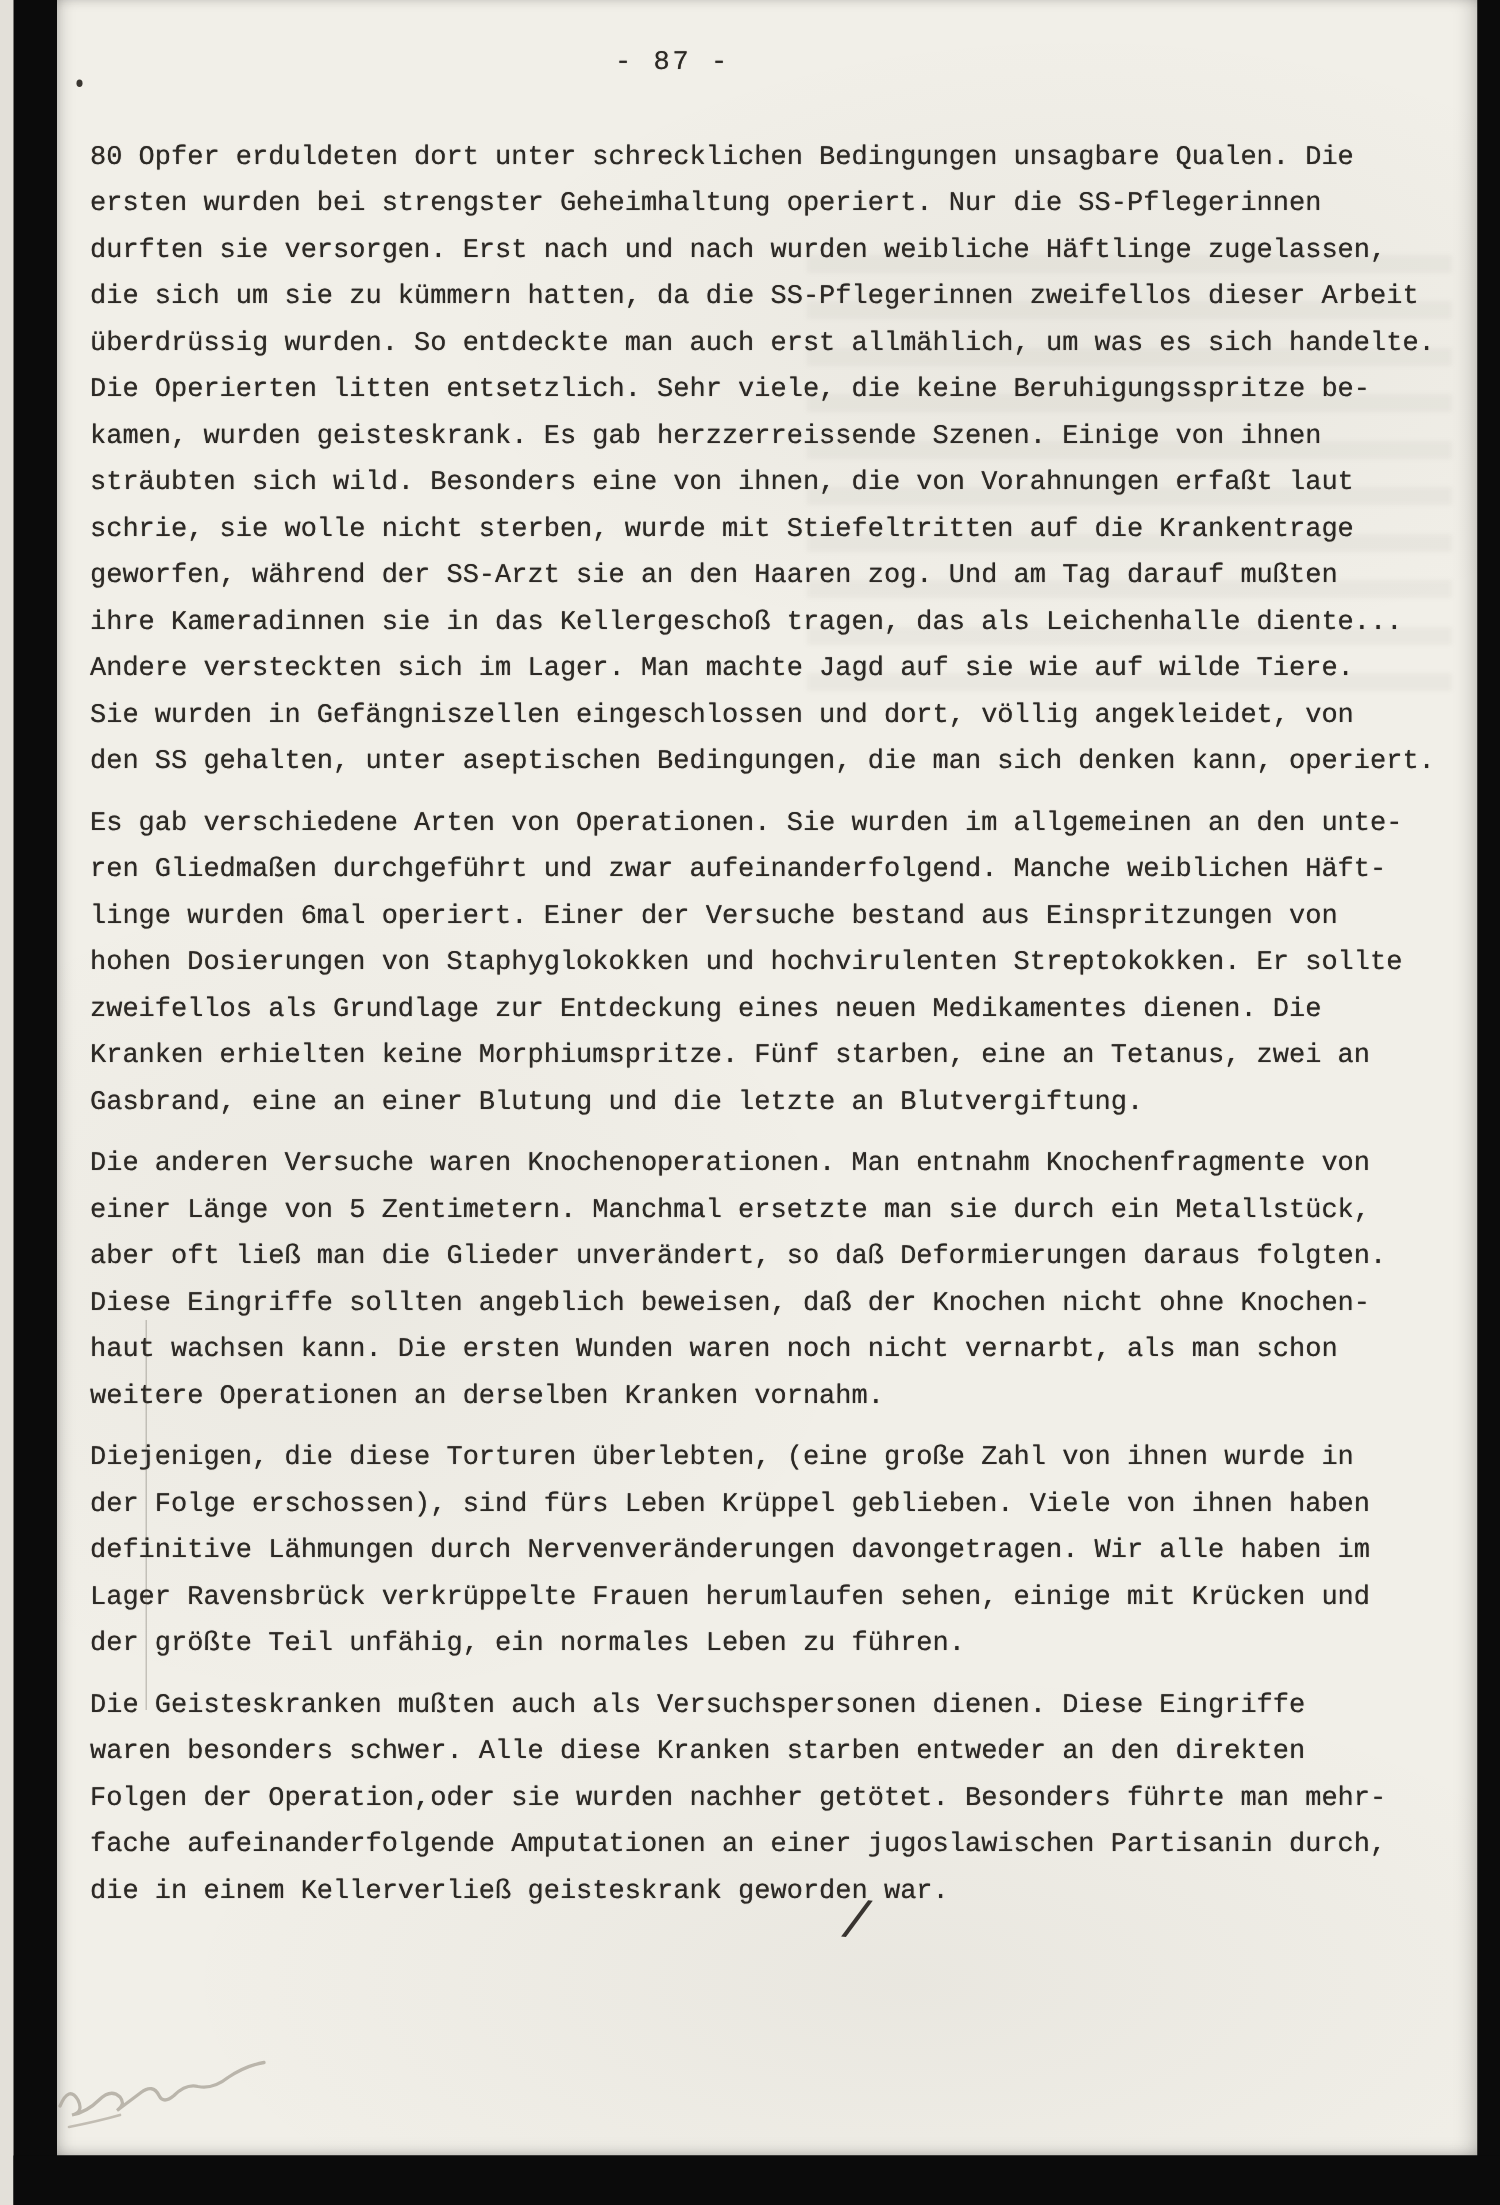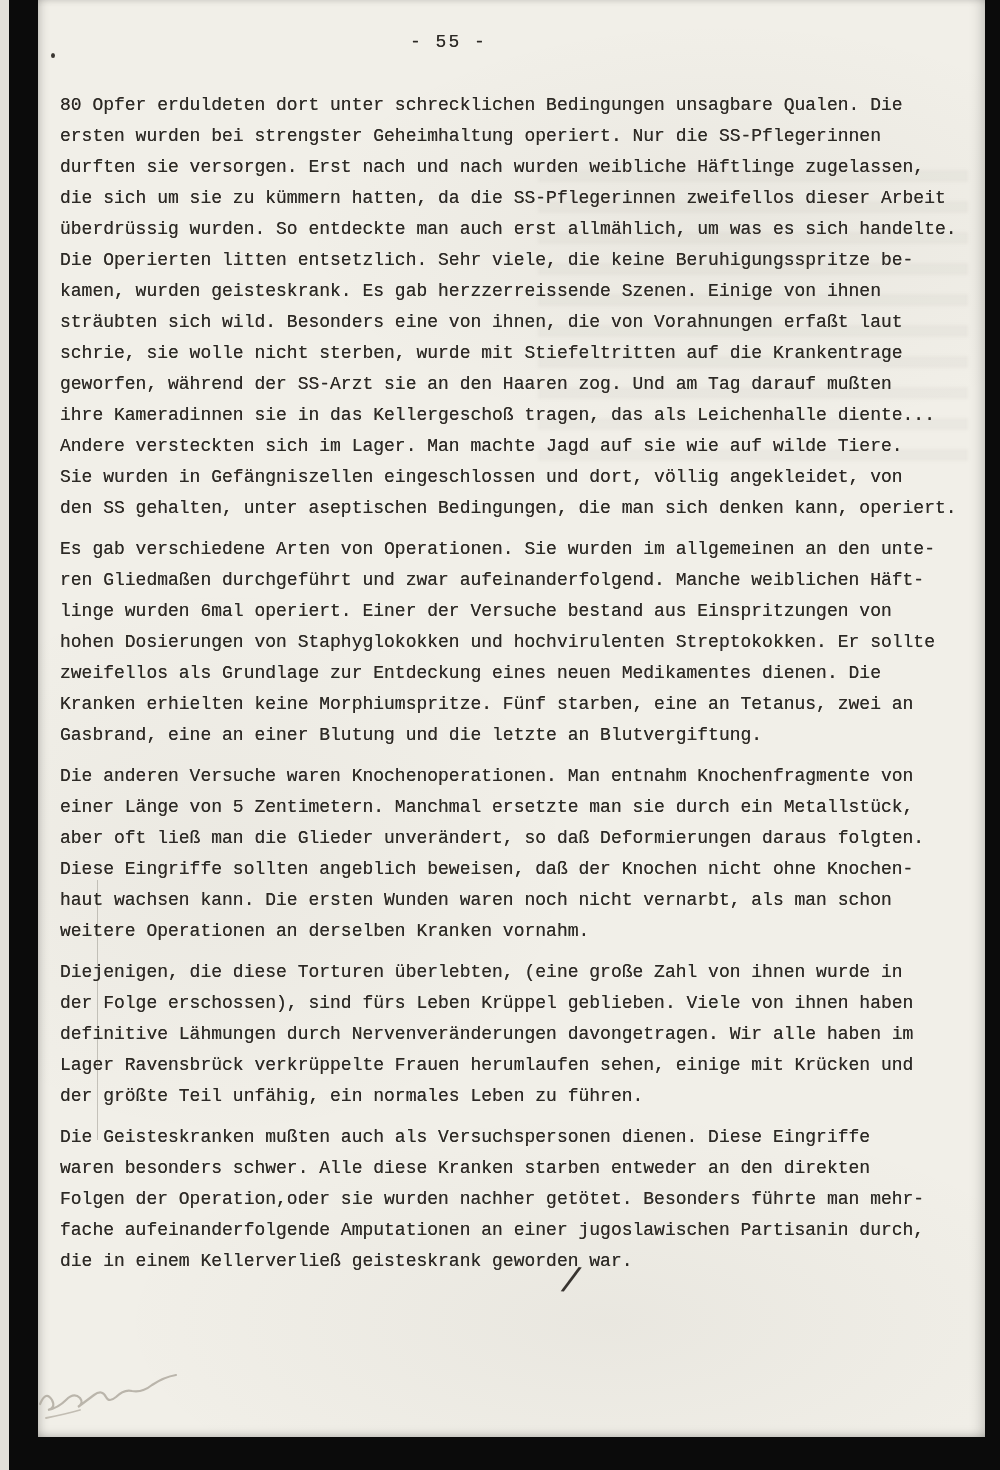--- a/index.html
+++ b/index.html
@@ -111,21 +111,21 @@
 </style>
 </head>
 <body>
 
 <div class="scan">
 
   <div class="edge-strip-left"></div>
 
   <div class="page">
 
-    <div class="page-number">- 55 -</div>
+    <div class="page-number">- 87 -</div>
 
     <div class="ink-dot"></div>
 
     <div class="bleedthrough"></div>
 
     <div class="text-block">
       <div class="paragraph">80 Opfer erduldeten dort unter schrecklichen Bedingungen unsagbare Qualen. Die
 ersten wurden bei strengster Geheimhaltung operiert. Nur die SS-Pflegerinnen
 durften sie versorgen. Erst nach und nach wurden weibliche Häftlinge zugelassen,
 die sich um sie zu kümmern hatten, da die SS-Pflegerinnen zweifellos dieser Arbeit

